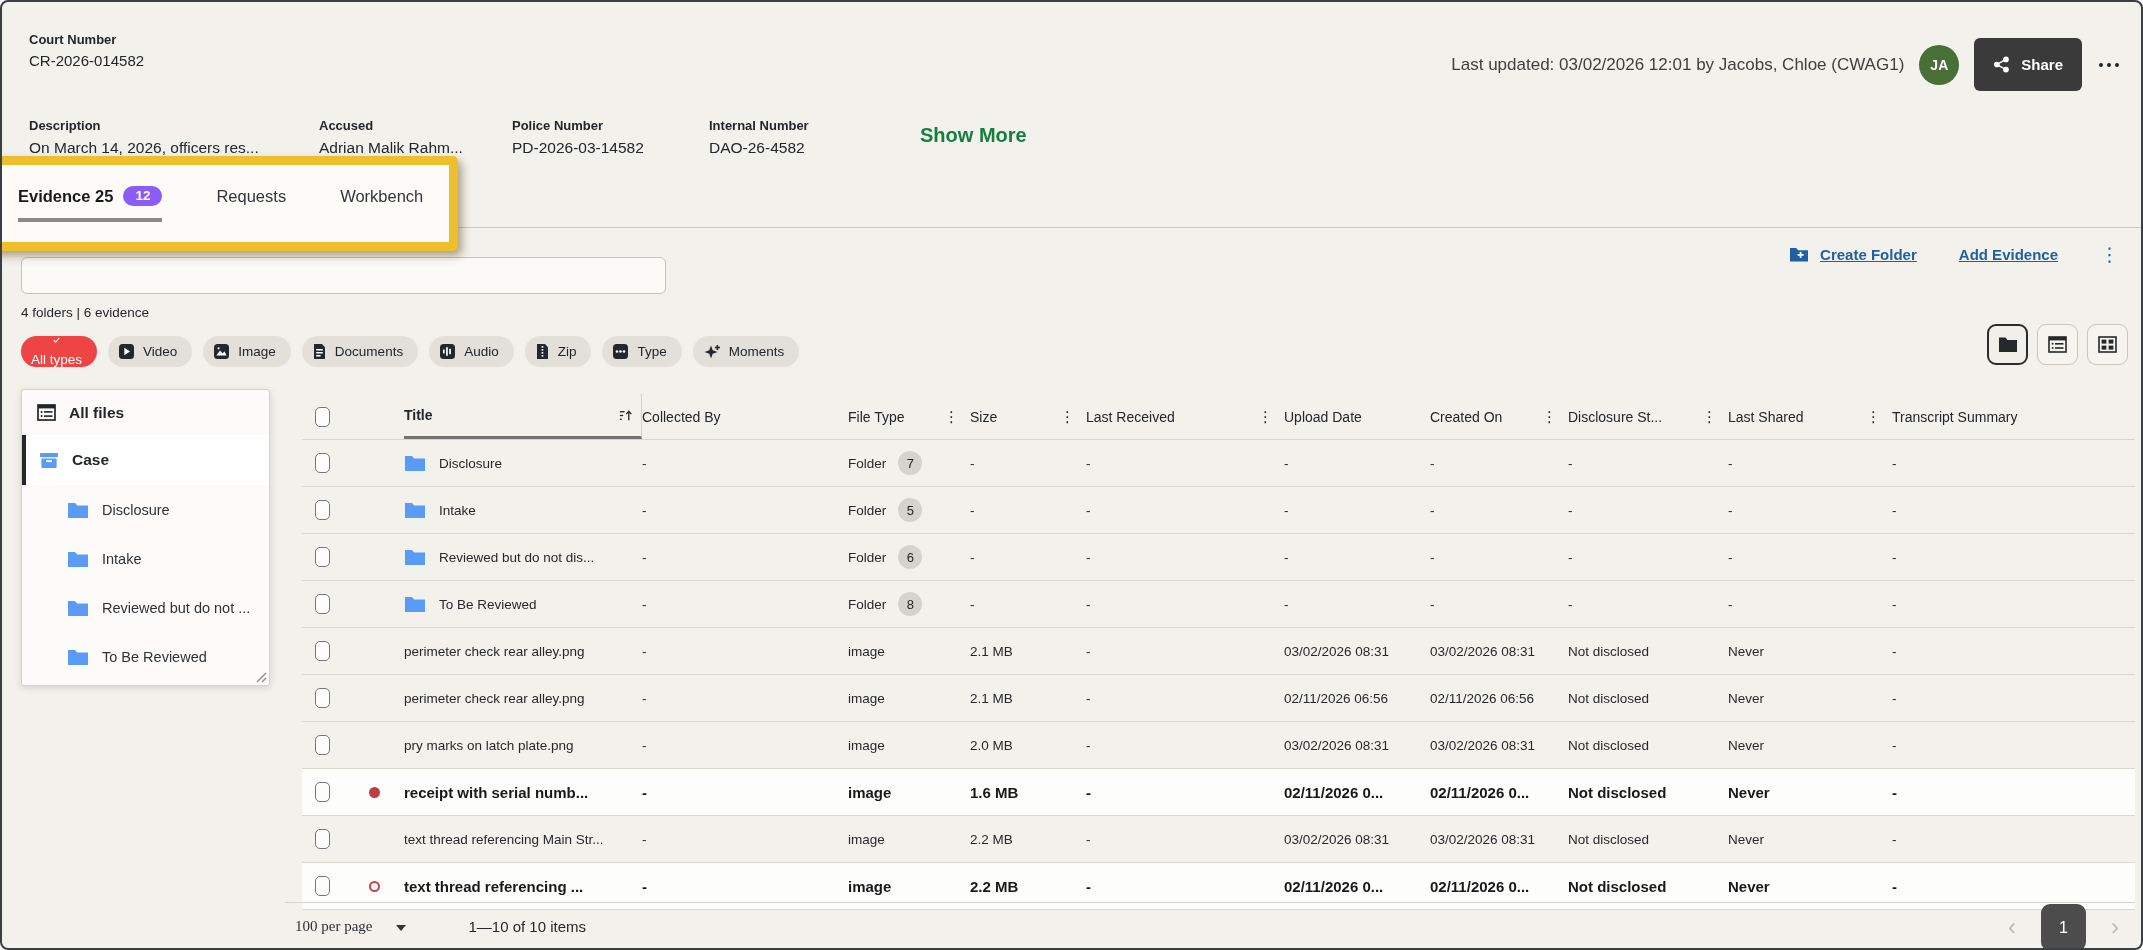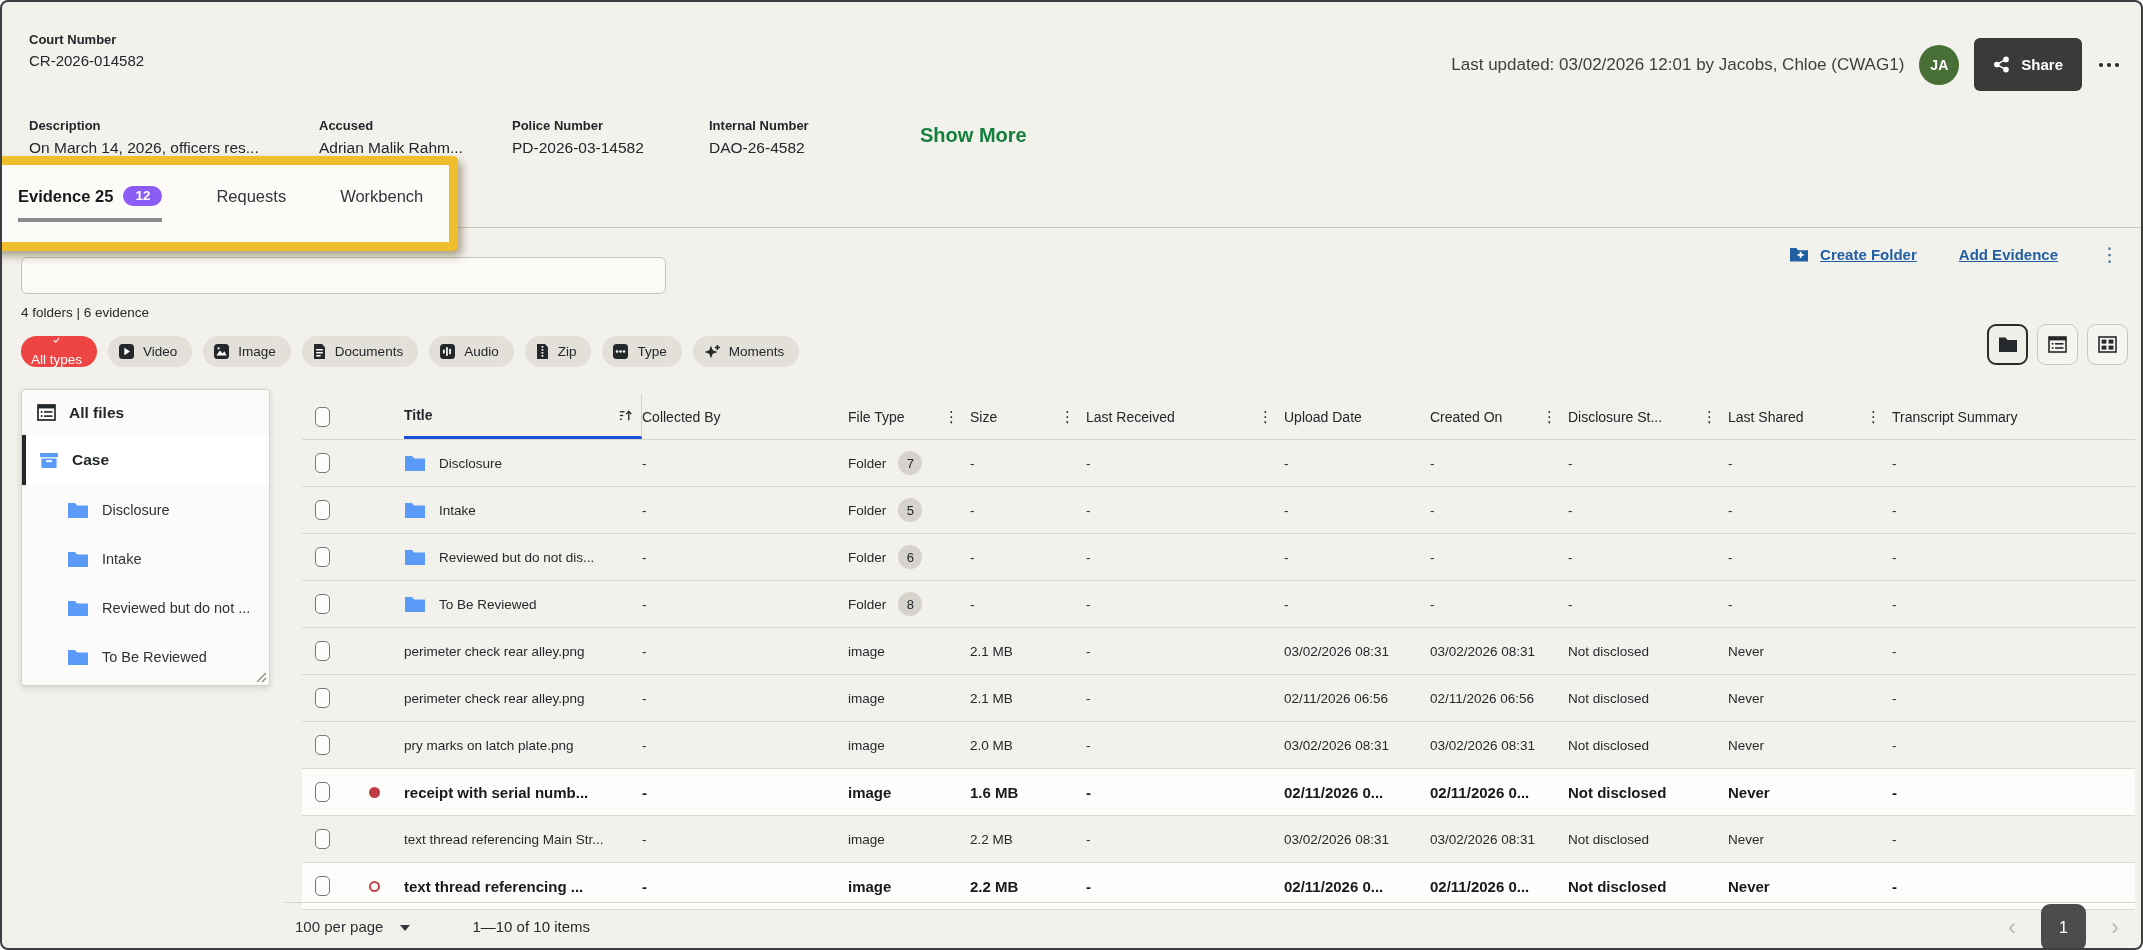--- a/index.html
+++ b/index.html
@@ -72,34 +72,34 @@
 
   
   .table{position:absolute;left:300px;top:392px;width:1833px;}
   .trow{display:grid;grid-template-columns:58px 44px 238px 206px 122px 116px 198px 146px 138px 160px 164px 1fr;
         align-items:center;height:46px;border-bottom:1px solid #dbd8d2;font-size:13.5px;color:#26292c;}
   .trow.hrow{height:45px;font-size:14px;color:#21272a;border-bottom:1px solid #d9d6d0;}
   .trow.bold{background:#fdfdfb;font-weight:700;font-size:15px;color:#17191b;}
   .cell{display:flex;align-items:center;height:100%;box-sizing:border-box;padding-right:8px;overflow:hidden;white-space:nowrap;}
   .hcell{justify-content:space-between;}
   .hcell .hlabel{overflow:hidden;white-space:nowrap;}
-  .hcell.title-h{font-weight:700;border-bottom:3px solid #1d4ed8;border-right:1px solid #d4d1cb;}
+  .hcell.title-h{font-weight:700;border-bottom:3px solid #737373;border-right:1px solid #d4d1cb;}
   .checkbox{width:15px;height:20px;box-sizing:border-box;border:1.6px solid #73777b;border-radius:5px;
             background:#fdfdfc;margin-left:13px;cursor:pointer;}
   .kebab{font-size:15px;color:#21272a;cursor:pointer;padding:0 3px;font-family:"DejaVu Sans",sans-serif;}
   .dot{width:11px;height:11px;border-radius:50%;background:#bf3c44;margin-left:9px;}
   .ring{width:11px;height:11px;box-sizing:border-box;border-radius:50%;border:2px solid #c2454d;margin-left:9px;}
   .title-cell{gap:13px;cursor:pointer;}
   .count-badge{min-width:24px;height:24px;border-radius:50%;background:#d6d3cd;display:inline-flex;
                align-items:center;justify-content:center;font-size:13px;font-weight:400;color:#212629;margin-left:12px;}
 
   
   .footer{position:absolute;left:283px;top:900px;width:1850px;height:48px;box-sizing:border-box;
           border-top:1px solid #d5d2cc;display:flex;align-items:center;}
-  .page-size{display:flex;align-items:center;gap:17px;font-size:15px;color:#2b3035;padding-left:10px;cursor:pointer;}
+  .page-size{display:flex;align-items:center;gap:24px;font-size:15px;color:#2b3035;padding-left:10px;cursor:pointer;font-family:Liberation Serif, serif;}
   .caret{width:0;height:0;border-left:5px solid transparent;border-right:5px solid transparent;
          border-top:6px solid #31363b;margin-top:2px;}
   .range{margin-left:62px;font-size:15px;color:#26292c;}
   .pagination{margin-left:auto;display:flex;align-items:center;margin-right:4px;}
   .pg-arrow{font-size:24px;color:#bdbab3;width:32px;text-align:center;cursor:pointer;line-height:1;}
   .pg-current{width:45px;height:47px;background:#4c4c4c;color:#fff;border-radius:9px;display:flex;
               align-items:center;justify-content:center;font-size:16px;margin:2px 13px 0 13px;cursor:pointer;}
 </style>
 </head>
 <body>

